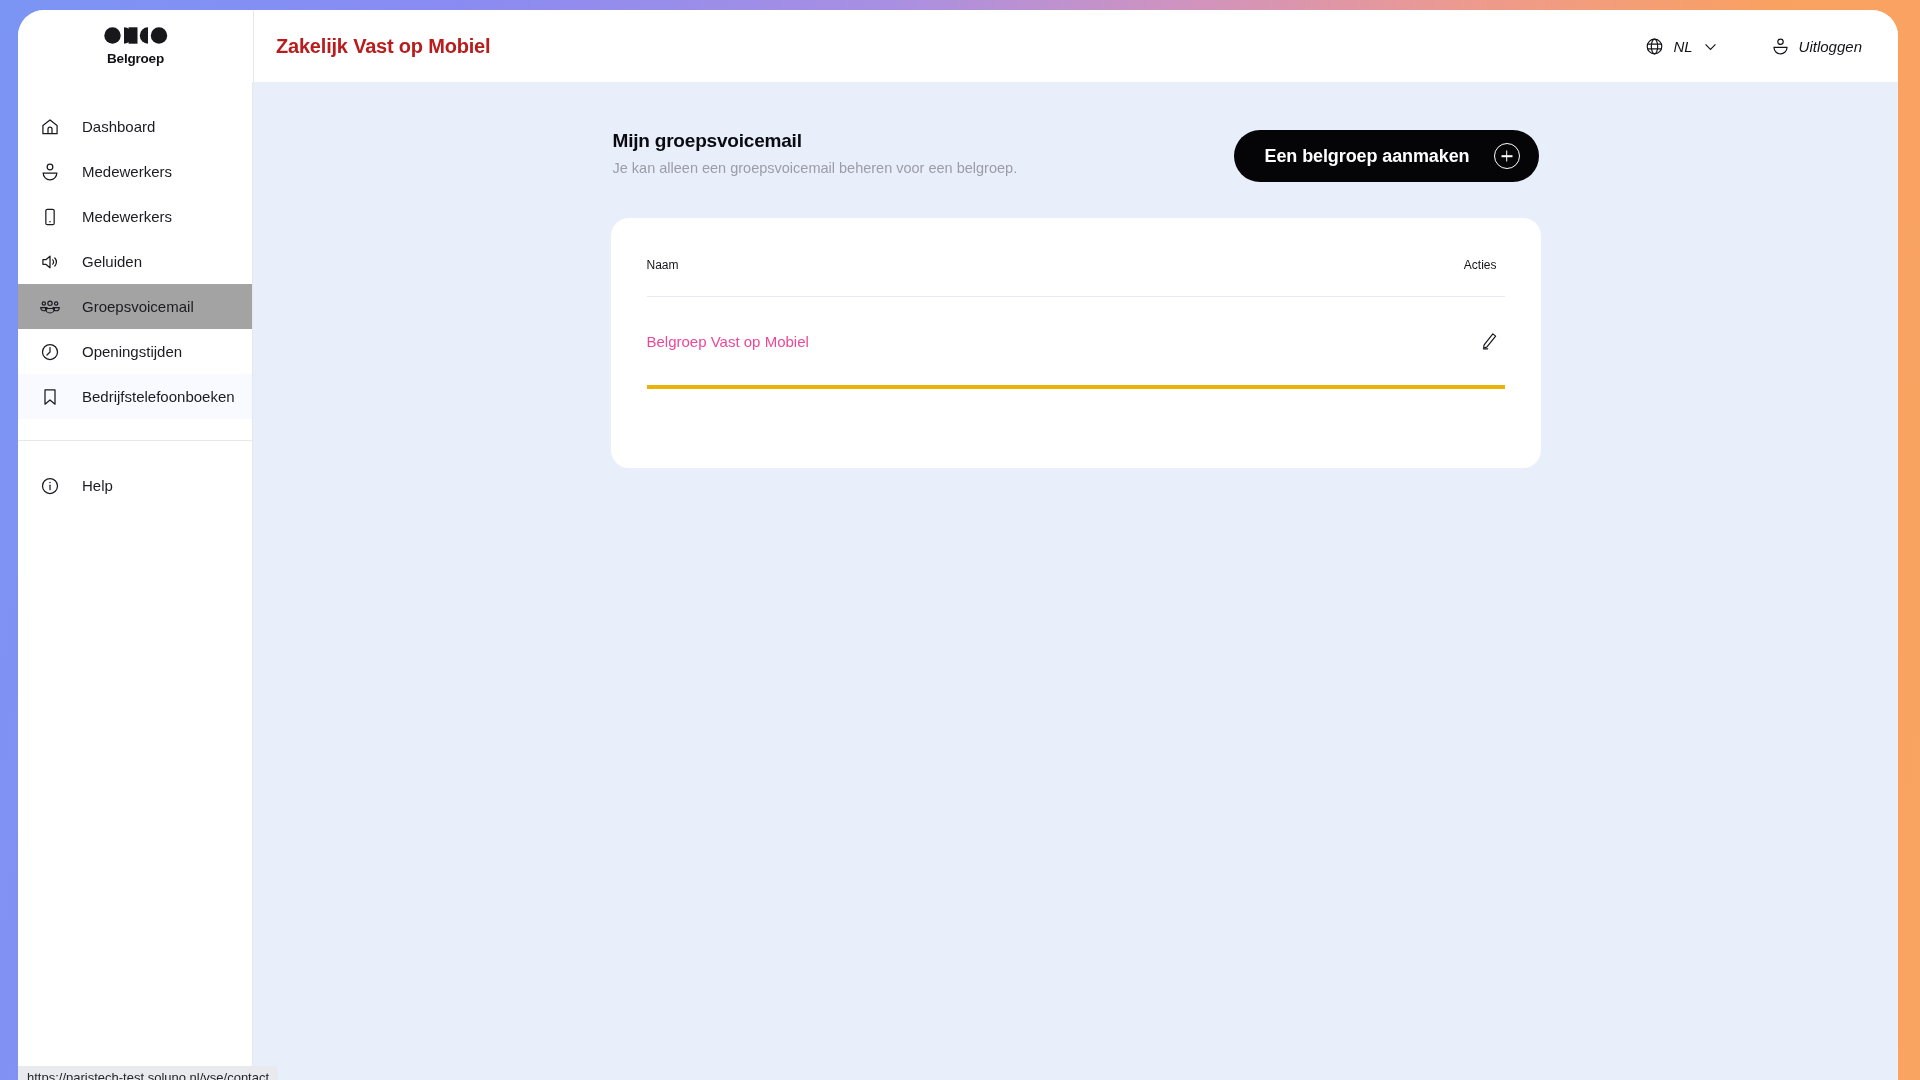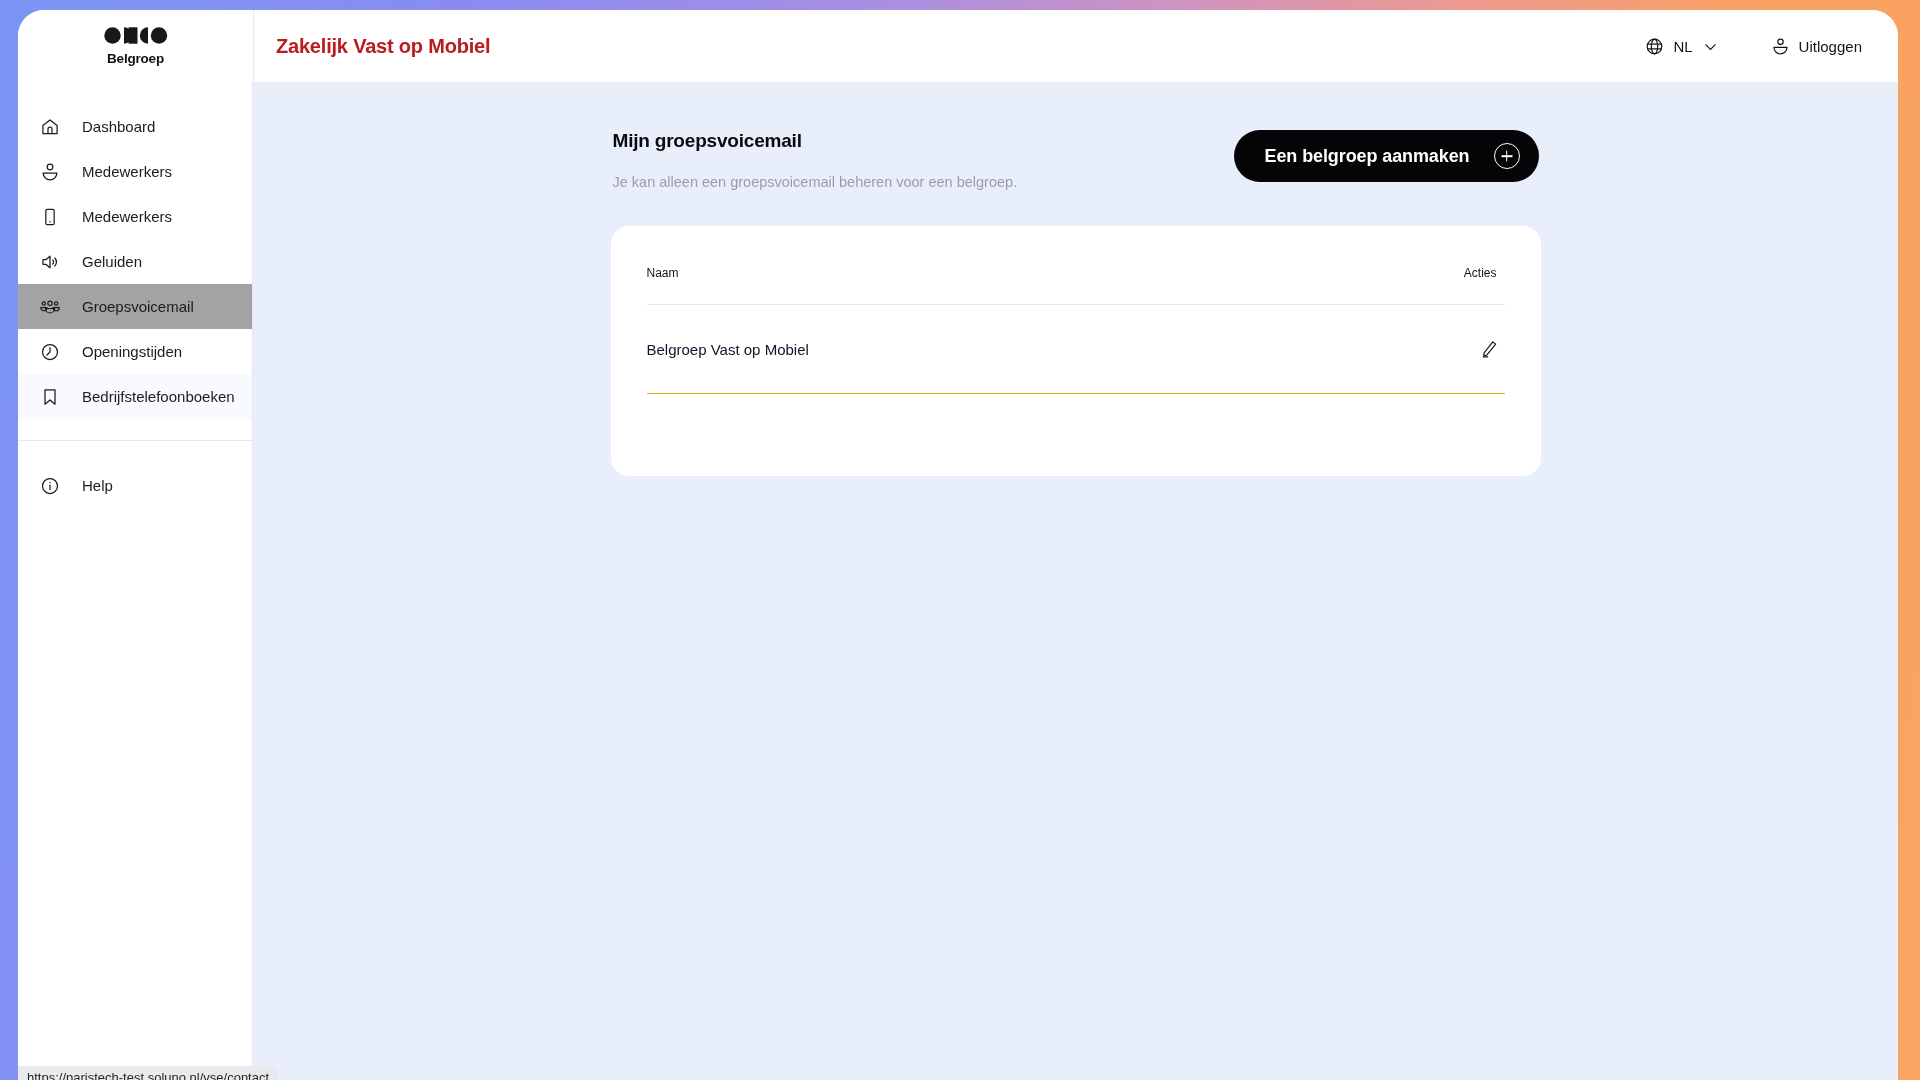--- a/index.html
+++ b/index.html
@@ -60,20 +60,21 @@
     color: #b91c1c;
     margin-left: 23px;
     letter-spacing: -0.2px;
   }
   #topbar-right {
     margin-left: auto;
     display: flex;
     align-items: flex-start;
     gap: 52px;
     padding-right: 36px;
+    font-style: italic;
   }
   .topbar-ctl {
     display: flex;
     align-items: center;
     gap: 9px;
     font-size: 15px;
     color: #14141a;
     cursor: pointer;
   }
   .topbar-ctl svg { display: block; }
@@ -160,21 +161,21 @@
     display: flex;
     align-items: flex-start;
     justify-content: space-between;
     padding: 0 2px;
   }
   #head-title {
     font-size: 19px;
     font-weight: bold;
     color: #0b0b0f;
     letter-spacing: -0.2px;
-    margin-bottom: 22px;
+    margin-bottom: 8px;
   }
   #head-sub {
     font-size: 14.5px;
     color: #9c9ca6;
   }
   #cta-button {
     display: flex;
     align-items: center;
     gap: 24px;
     background: #050507;
@@ -219,23 +220,23 @@
     text-align: left;
     font-size: 12px;
     font-weight: normal;
     color: #15151b;
     padding: 0 0 24px 0;
     border-bottom: 1px solid #e8e8ee;
   }
   table.data-table th.col-actions { text-align: right; padding-right: 8px; }
   table.data-table td {
     font-size: 15px;
-    color: #0f172a;
+    color: #ec4899;
     padding: 30px 0 30px 0;
-    border-bottom: 1px solid #eab308;
+    border-bottom: 4px solid #eab308;
   }
   table.data-table td.cell-actions { text-align: right; padding-right: 2px; }
   .edit-btn {
     background: none;
     border: none;
     padding: 4px;
     cursor: pointer;
     line-height: 0;
     display: inline-block;
   }

